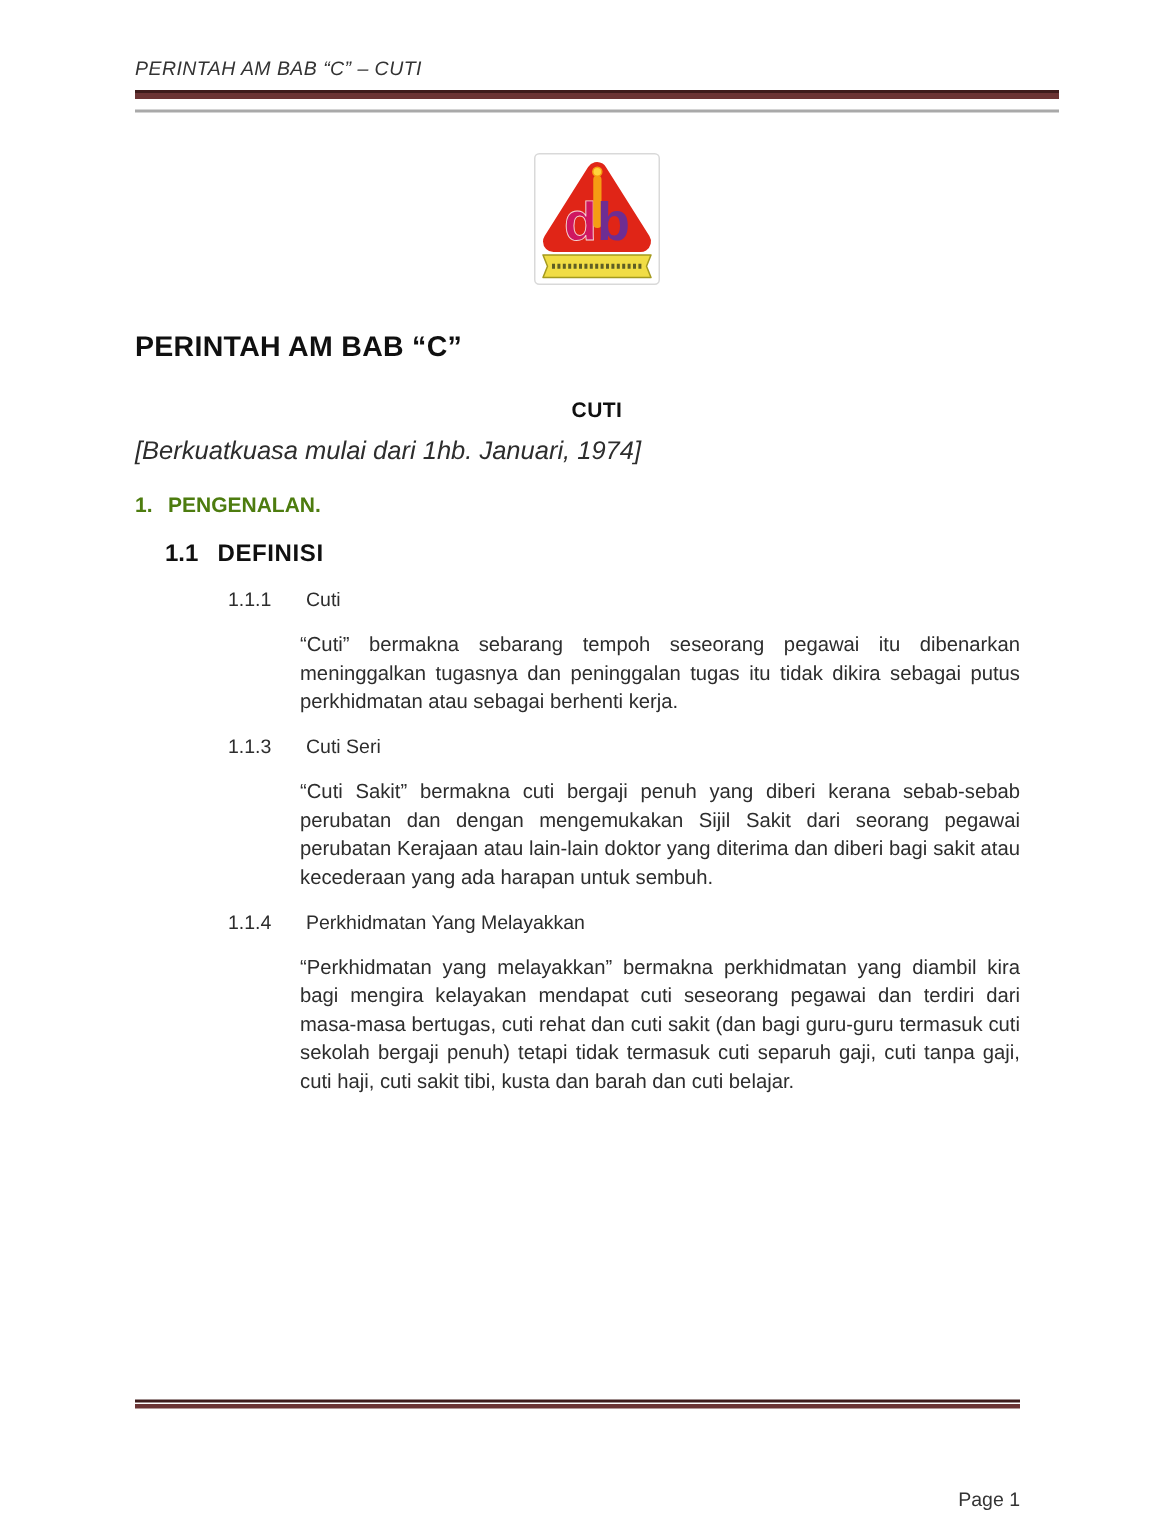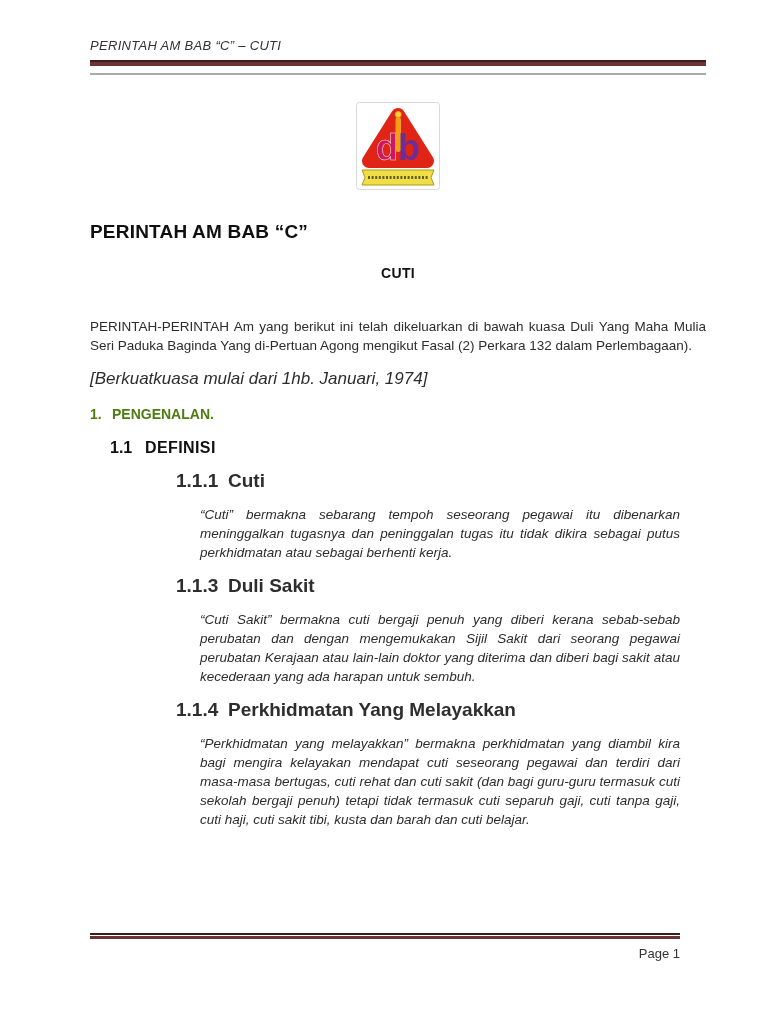--- a/index.html
+++ b/index.html
@@ -70,46 +70,45 @@
     font-size: 17px;
     font-style: italic;
     text-align: left;
   }
 
   .sec1 { margin-top: 15px; font-size: 14px; font-weight: bold; color:#4d7c0f; }
   .sec1-num { display:inline-block; width: 22px; }
   .sec2 { margin-top: 17px; margin-left: 20px; font-size: 16px; font-weight: bold; color:#101010; letter-spacing:0.4px; }
   .sec2-num { display:inline-block; width: 35px; letter-spacing:0; }
 
-  .def-head { margin-top: 13px; margin-left: 86px; font-size: 19px; font-weight: bold; }
+  .def-head { margin-top: 13px; margin-left: 62px; font-size: 13px; }
   .def-num { display:inline-block; width: 52px; }
   .def-body {
     margin: 13px 0 0 110px;
     width: 480px;
     font-size: 13.5px;
     line-height: 19px;
     text-align: justify;
-    font-style: italic;
   }
   .def { margin-top: 12px; }
 
   
   .footer-rule {
     position: absolute;
     left: 90px;
     right: 88px;
     top: 933px;
     height: 6px;
     box-sizing: border-box;
     border-top: 2px solid var(--rule_maroon_dark, #4a2222);
     border-bottom: 3px solid var(--rule_maroon, #6b3434);
   }
   .footer-page {
     position: absolute;
-    top: 946px;
+    top: 992px;
     right: 88px;
     font-size: 13px;
     color: #333333;
   }
 </style>
 </head>
 <body>
 
 <div class="page">
   <div class="content">
@@ -127,21 +126,20 @@
         <circle cx="42.2" cy="12.5" r="3" style="fill:var(--logo_flame,#ffd43c); stroke:var(--logo_orange,#f59d13); stroke-width:1"></circle>
         <text x="53" y="58" text-anchor="middle" style="font-family:'Liberation Sans',sans-serif; font-size:36px; font-weight:bold; fill:var(--logo_purple,#6e2d92)">b</text>
         <path d="M6 68 L78 68 L75 75.5 L78 83 L6 83 L9 75.5 Z" style="fill:var(--logo_banner,#f1dd45); stroke:var(--logo_banner_edge,#a59a1d); stroke-width:1; stroke-linejoin:round"></path>
         <line x1="12" y1="75.5" x2="72" y2="75.5" style="stroke:var(--logo_banner_text,#5f5e24); stroke-width:3.2; stroke-dasharray:2 1.6"></line>
       </svg>
     </div>
 
     <div class="doc-title">PERINTAH AM BAB “C”</div>
     <div class="doc-subtitle">CUTI</div>
 
-    <p class="intro">PERINTAH-PERINTAH Am yang berikut ini telah dikeluarkan di bawah kuasa Duli Yang Maha Mulia Seri Paduka Baginda Yang di-Pertuan Agong mengikut Fasal (2) Perkara 132 dalam Perlembagaan).</p>
 
     <p class="effective">[Berkuatkuasa mulai dari 1hb. Januari, 1974]</p>
 
     <div class="sec1">
       <span class="sec1-num">1.</span><span>PENGENALAN.</span>
     </div>
 
     <div class="sec2">
       <span class="sec2-num">1.1</span><span>DEFINISI</span>
     </div>
@@ -149,21 +147,21 @@
     <div class="def">
       <div class="def-head">
         <span class="def-num">1.1.1</span><span>Cuti</span>
       </div>
       <p class="def-body">“Cuti” bermakna sebarang tempoh seseorang pegawai itu dibenarkan meninggalkan tugasnya dan peninggalan tugas itu tidak dikira sebagai putus perkhidmatan atau sebagai berhenti kerja.</p>
     </div>
 
 
     <div class="def">
       <div class="def-head">
-        <span class="def-num">1.1.3</span><span>Duli Sakit</span>
+        <span class="def-num">1.1.3</span><span>Cuti Seri</span>
       </div>
       <p class="def-body">“Cuti Sakit” bermakna cuti bergaji penuh yang diberi kerana sebab-sebab perubatan dan dengan mengemukakan Sijil Sakit dari seorang pegawai perubatan Kerajaan atau lain-lain doktor yang diterima dan diberi bagi sakit atau kecederaan yang ada harapan untuk sembuh.</p>
     </div>
 
     <div class="def">
       <div class="def-head">
         <span class="def-num">1.1.4</span><span>Perkhidmatan Yang Melayakkan</span>
       </div>
       <p class="def-body">“Perkhidmatan yang melayakkan” bermakna perkhidmatan yang diambil kira bagi mengira kelayakan mendapat cuti seseorang pegawai dan terdiri dari masa-masa bertugas, cuti rehat dan cuti sakit (dan bagi guru-guru termasuk cuti sekolah bergaji penuh) tetapi tidak termasuk cuti separuh gaji, cuti tanpa gaji, cuti haji, cuti sakit tibi, kusta dan barah dan cuti belajar.</p>
     </div>

